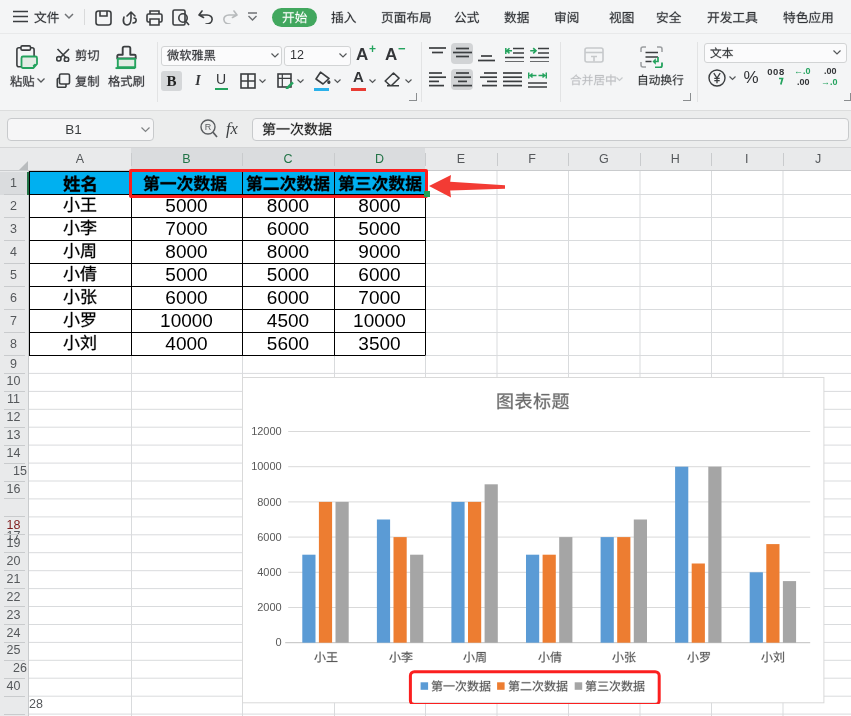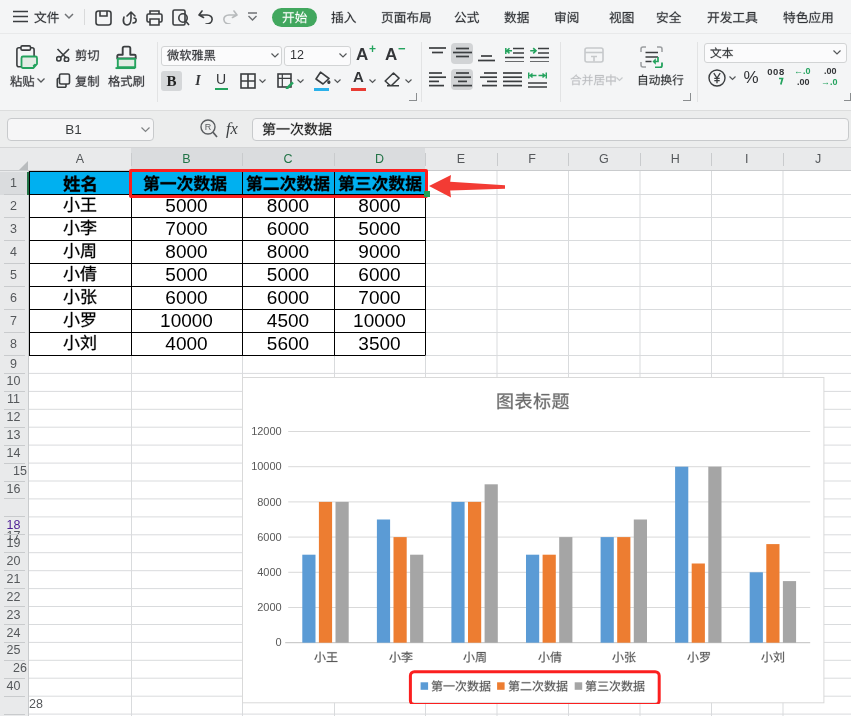--- a/index.html
+++ b/index.html
@@ -366,21 +366,21 @@
 <div style="position:absolute;left:0;top:332.5px;width:27px;height:23.0px;text-align:center;font:12.5px 'Liberation Sans',sans-serif;color:#55585b;line-height:23.0px">8</div>
 <div style="position:absolute;left:0;top:355.5px;width:27px;height:17.9px;text-align:center;font:12.5px 'Liberation Sans',sans-serif;color:#55585b;line-height:17.9px">9</div>
 <div style="position:absolute;left:0;top:373.4px;width:27px;height:17.9px;text-align:center;font:12.5px 'Liberation Sans',sans-serif;color:#55585b;line-height:17.9px">10</div>
 <div style="position:absolute;left:0;top:391.4px;width:27px;height:17.9px;text-align:center;font:12.5px 'Liberation Sans',sans-serif;color:#55585b;line-height:17.9px">11</div>
 <div style="position:absolute;left:0;top:409.3px;width:27px;height:17.9px;text-align:center;font:12.5px 'Liberation Sans',sans-serif;color:#55585b;line-height:17.9px">12</div>
 <div style="position:absolute;left:0;top:427.2px;width:27px;height:17.9px;text-align:center;font:12.5px 'Liberation Sans',sans-serif;color:#55585b;line-height:17.9px">13</div>
 <div style="position:absolute;left:0;top:445.1px;width:27px;height:17.9px;text-align:center;font:12.5px 'Liberation Sans',sans-serif;color:#55585b;line-height:17.9px">14</div>
 <div style="position:absolute;left:0;top:463.1px;width:27px;height:17.9px;text-align:right;font:12.5px 'Liberation Sans',sans-serif;color:#55585b;line-height:17.9px">15</div>
 <div style="position:absolute;left:0;top:481.0px;width:27px;height:17.9px;text-align:center;font:12.5px 'Liberation Sans',sans-serif;color:#55585b;line-height:17.9px">16</div>
 <div style="position:absolute;left:0;top:528px;width:27px;height:17.9px;text-align:center;font:12.5px 'Liberation Sans',sans-serif;color:#55585b;line-height:17.9px">17</div>
-<div style="position:absolute;left:0;top:516.9px;width:27px;height:17.9px;text-align:center;font:12.5px 'Liberation Sans',sans-serif;color:#4c1d95;line-height:17.9px">18</div>
+<div style="position:absolute;left:0;top:516.9px;width:27px;height:17.9px;text-align:center;font:12.5px 'Liberation Sans',sans-serif;color:#7f1d1d;line-height:17.9px">18</div>
 <div style="position:absolute;left:0;top:534.8px;width:27px;height:17.9px;text-align:center;font:12.5px 'Liberation Sans',sans-serif;color:#55585b;line-height:17.9px">19</div>
 <div style="position:absolute;left:0;top:552.7px;width:27px;height:17.9px;text-align:center;font:12.5px 'Liberation Sans',sans-serif;color:#55585b;line-height:17.9px">20</div>
 <div style="position:absolute;left:0;top:570.7px;width:27px;height:17.9px;text-align:center;font:12.5px 'Liberation Sans',sans-serif;color:#55585b;line-height:17.9px">21</div>
 <div style="position:absolute;left:0;top:588.6px;width:27px;height:17.9px;text-align:center;font:12.5px 'Liberation Sans',sans-serif;color:#55585b;line-height:17.9px">22</div>
 <div style="position:absolute;left:0;top:606.5px;width:27px;height:17.9px;text-align:center;font:12.5px 'Liberation Sans',sans-serif;color:#55585b;line-height:17.9px">23</div>
 <div style="position:absolute;left:0;top:624.5px;width:27px;height:17.9px;text-align:center;font:12.5px 'Liberation Sans',sans-serif;color:#55585b;line-height:17.9px">24</div>
 <div style="position:absolute;left:0;top:642.4px;width:27px;height:17.9px;text-align:center;font:12.5px 'Liberation Sans',sans-serif;color:#55585b;line-height:17.9px">25</div>
 <div style="position:absolute;left:0;top:660.3px;width:27px;height:17.9px;text-align:right;font:12.5px 'Liberation Sans',sans-serif;color:#55585b;line-height:17.9px">26</div>
 <div style="position:absolute;left:0;top:678.2px;width:27px;height:17.9px;text-align:center;font:12.5px 'Liberation Sans',sans-serif;color:#55585b;line-height:17.9px">40</div>
 <div style="position:absolute;left:16px;top:696.2px;width:27px;height:17.9px;text-align:right;font:12.5px 'Liberation Sans',sans-serif;color:#55585b;line-height:17.9px">28</div>

